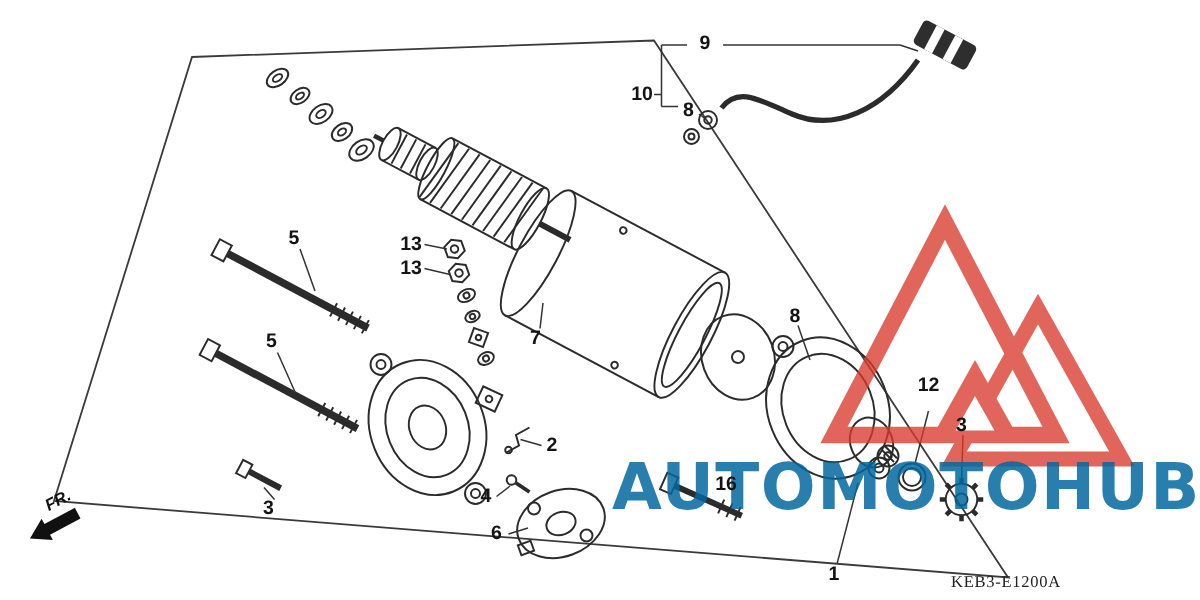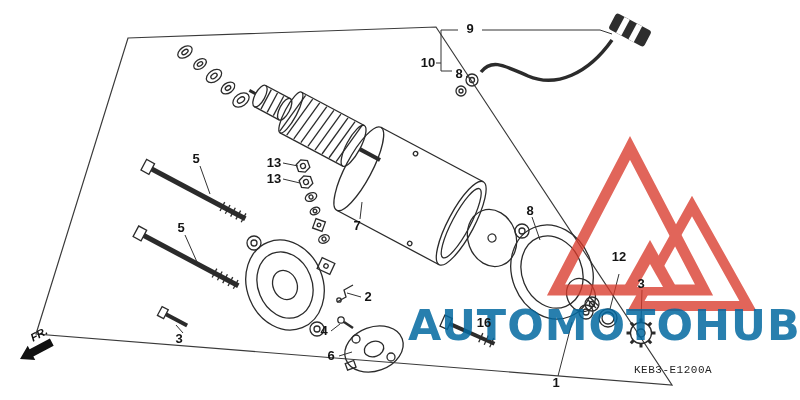--- a/index.html
+++ b/index.html
@@ -12,22 +12,22 @@
     font-family:"Liberation Sans","DejaVu Sans",sans-serif;
   }
   .watermark-text{
     position:absolute;left:408px;top:300px;white-space:nowrap;
     font-size:43px;font-weight:bold;letter-spacing:1px;opacity:.85;
     font-family:"DejaVu Sans",sans-serif;
   }
   .wm-a{color:#0369a1;}
   .wm-b{color:#0369a1;}
   .diagram-code{
-    position:absolute;left:634px;top:364px;
-    font-family:Liberation Mono, monospace;font-size:11px;letter-spacing:.5px;color:#222;
+    position:absolute;left:634px;top:382px;
+    font-family:Liberation Serif, serif;font-size:11px;letter-spacing:.5px;color:#222;
   }
   .fr-label{
     position:absolute;left:30px;top:328px;transform:rotate(-28deg);
     font-weight:bold;font-style:italic;font-size:11px;color:#111;
   }
   .labels-layer{position:absolute;inset:0;}
 </style>
 </head>
 <body>
 

